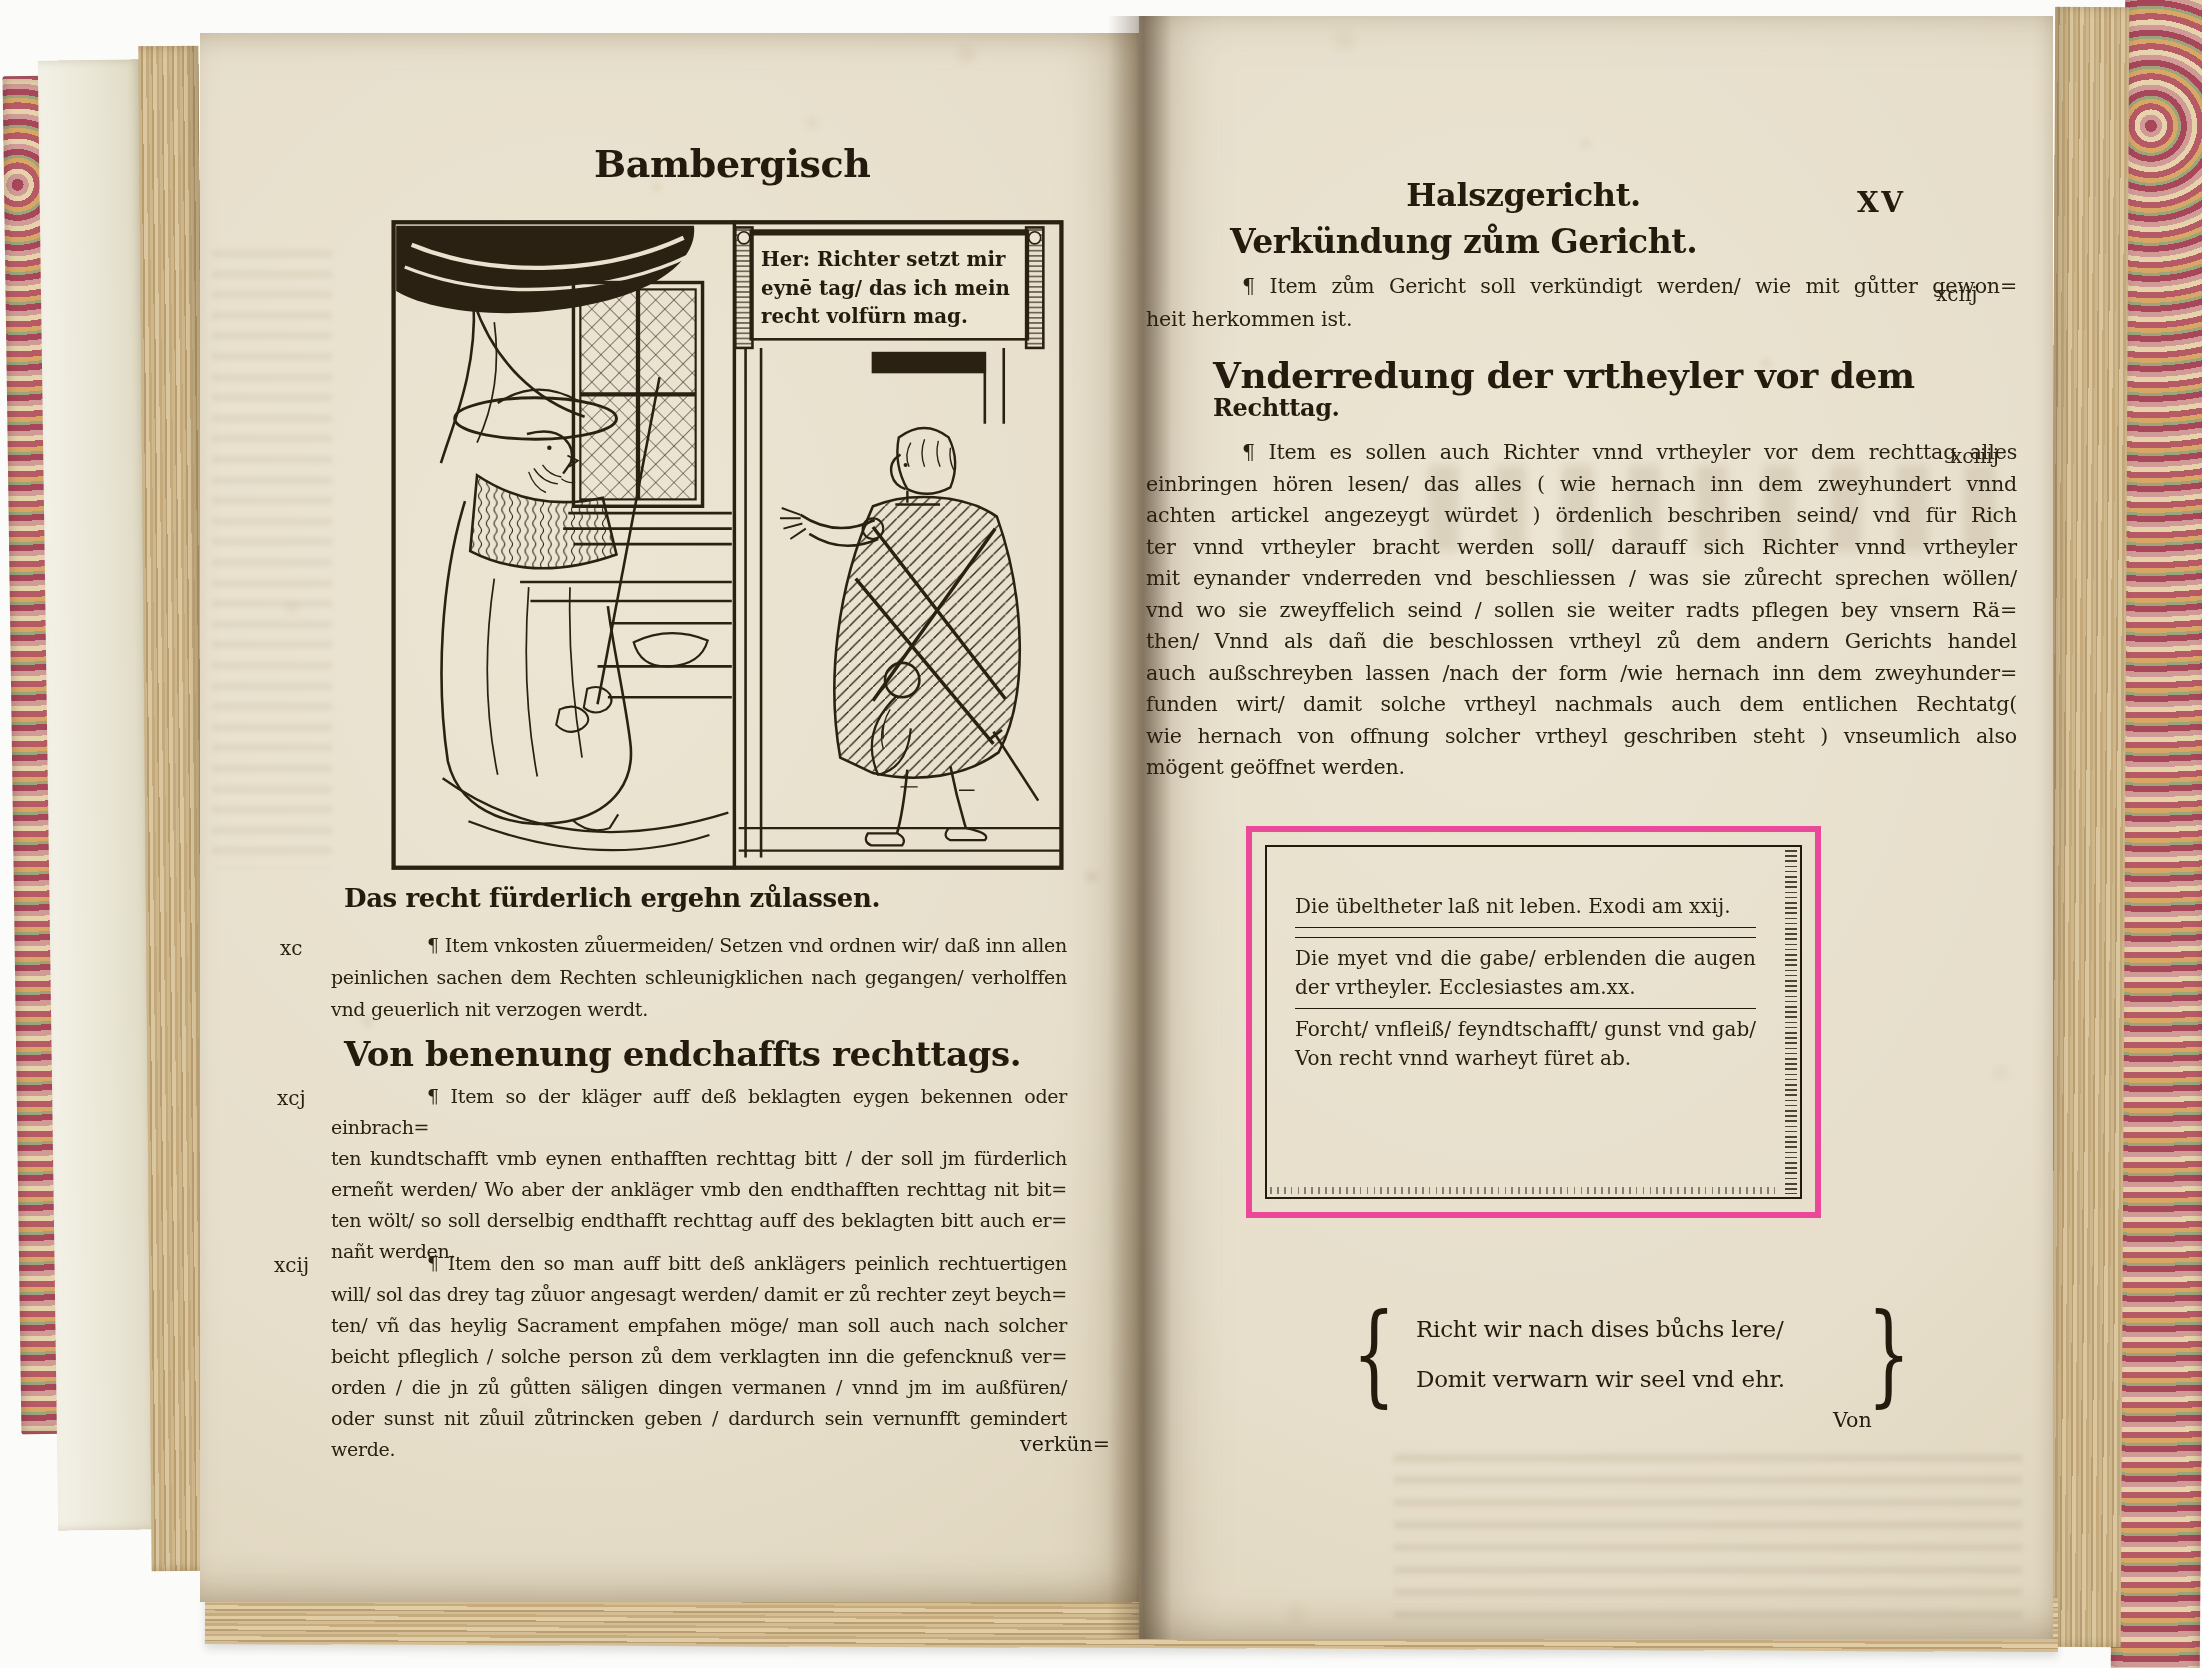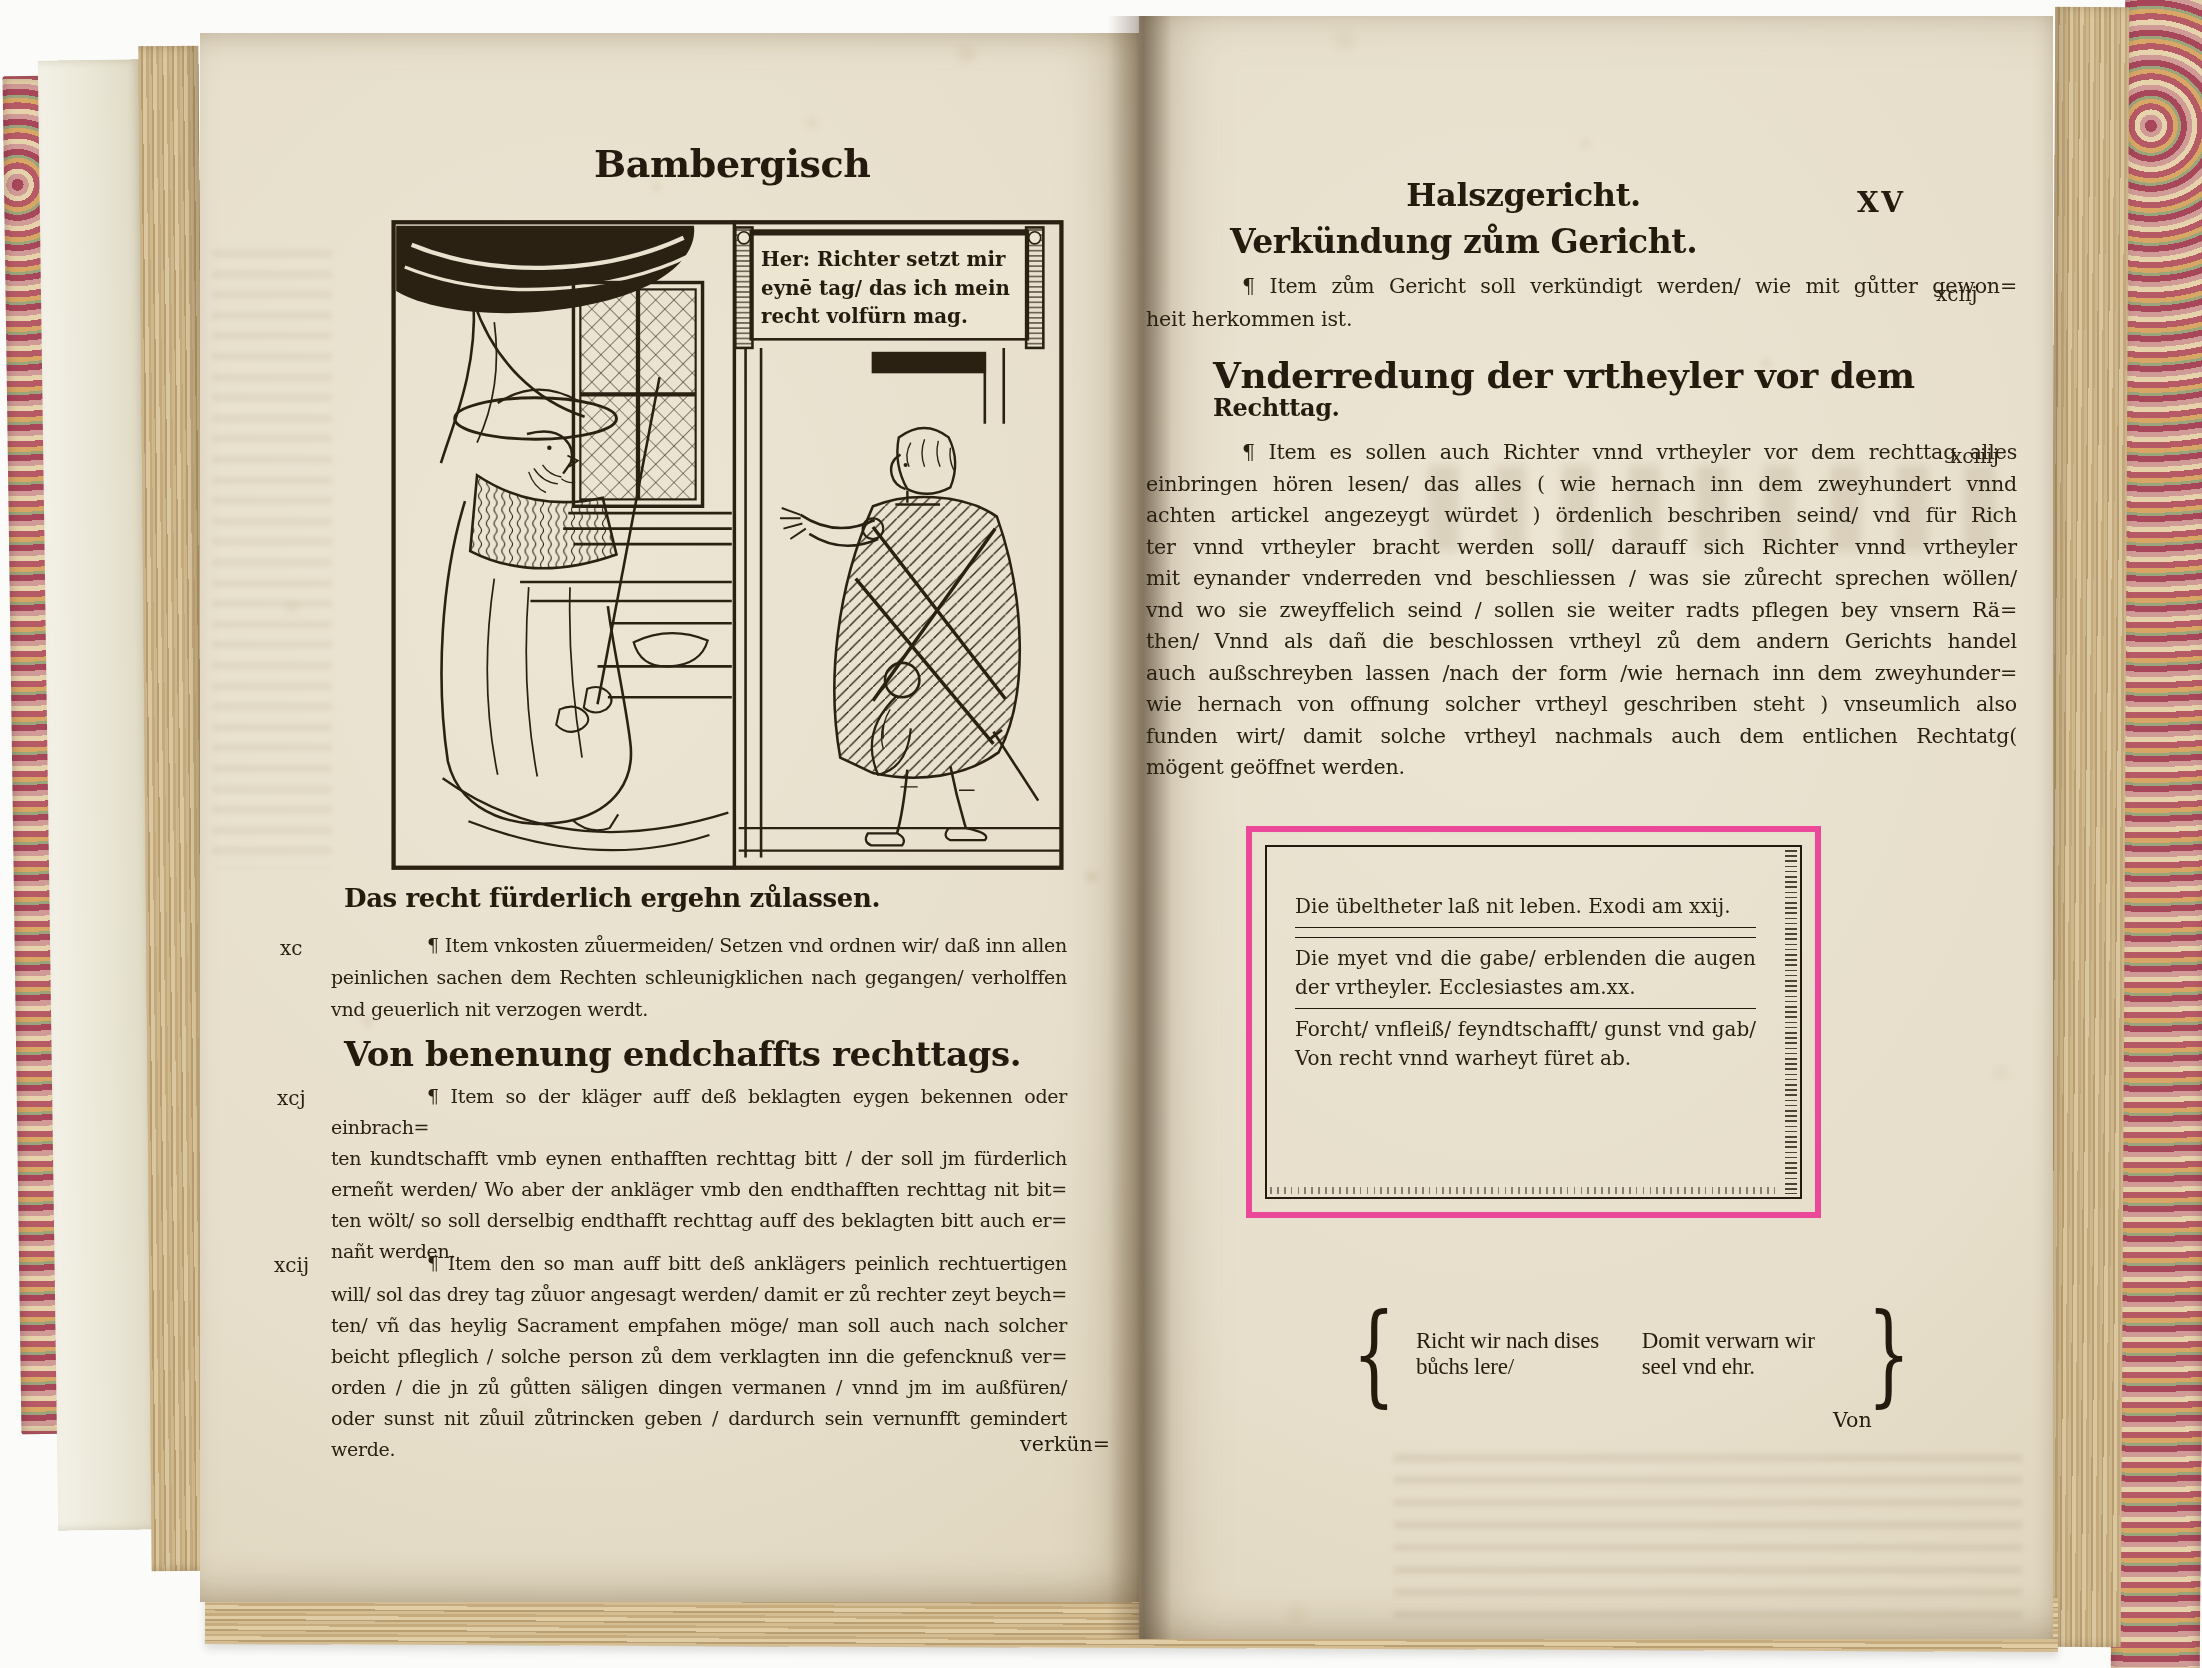--- a/index.html
+++ b/index.html
@@ -90,21 +90,21 @@
         background:repeating-linear-gradient(90deg, rgba(36,27,14,.5) 0 1.7px, rgba(36,27,14,0) 1.7px 6.9px);}
   .qbox-content{position:absolute;left:43px;top:60px;width:461px;font-size:20px;line-height:29px;color:#2a2112;}
   .bxpara div{text-align:justify;text-align-last:justify;}
   .bxpara div:last-of-type{text-align-last:left;}
   .bxrule{border-top:1.7px solid #241b0e;margin:6px 0 6px 0;position:relative;}
   .bxrule.dbl{border-top:0.9px solid #241b0e;box-shadow:0 2.6px 0 -1.3px #241b0e;margin-bottom:8.6px;}
 
   
   .couplet{left:1339px;top:1289px;width:585px;height:129px;display:flex;align-items:center;}
   .brace{font-size:110px;line-height:110px;font-weight:normal;color:#241b0e;transform:scaleX(.62);}
-  .couplet-lines{flex:1;display:flex;flex-direction:row;gap:24px;padding:0 6.9px;font-family:Liberation Serif, serif;}
+  .couplet-lines{flex:1;display:flex;flex-direction:column;gap:24px;padding:0 6.9px;}
   .couplet-lines div{font-size:23px;letter-spacing:-0.2px;}
 
   .ink{color:#241b0e;}
   svg text{font-family:"DejaVu Serif","Liberation Serif",serif;}
 </style>
 </head>
 <body>
 
 <div class="stage">
 
@@ -272,22 +272,22 @@
   <div class="abs para" id="para-r2">
 
   <div>¶ Item es sollen auch Richter vnnd vrtheyler vor dem rechttag alles</div>
       <div>einbringen hören lesen/ das alles ( wie hernach inn dem zweyhundert vnnd</div>
       <div>achten artickel angezeygt würdet ) ördenlich beschriben seind/ vnd für Rich</div>
       <div>ter vnnd vrtheyler bracht werden soll/ darauff sich Richter vnnd vrtheyler</div>
       <div>mit eynander vnderreden vnd beschliessen / was sie zůrecht sprechen wöllen/</div>
       <div>vnd wo sie zweyffelich seind / sollen sie weiter radts pflegen bey vnsern Rä=</div>
       <div>then/ Vnnd als dañ die beschlossen vrtheyl zů dem andern Gerichts handel</div>
       <div>auch außschreyben lassen /nach der form /wie hernach inn dem zweyhunder=</div>
+      <div>funden wirt/ damit solche vrtheyl nachmals auch dem entlichen Rechtatg(</div>
       <div>wie hernach von offnung solcher vrtheyl geschriben steht ) vnseumlich also</div>
-      <div>funden wirt/ damit solche vrtheyl nachmals auch dem entlichen Rechtatg(</div>
       <div>mögent geöffnet werden.</div>
     </div>
 
   <div class="abs qbox">
     <div class="qbox-inner">
       <div class="qbox-hatch-r"></div>
       <div class="qbox-hatch-b"></div>
     </div>
     <div class="qbox-content">
       <div class="bxpara">

